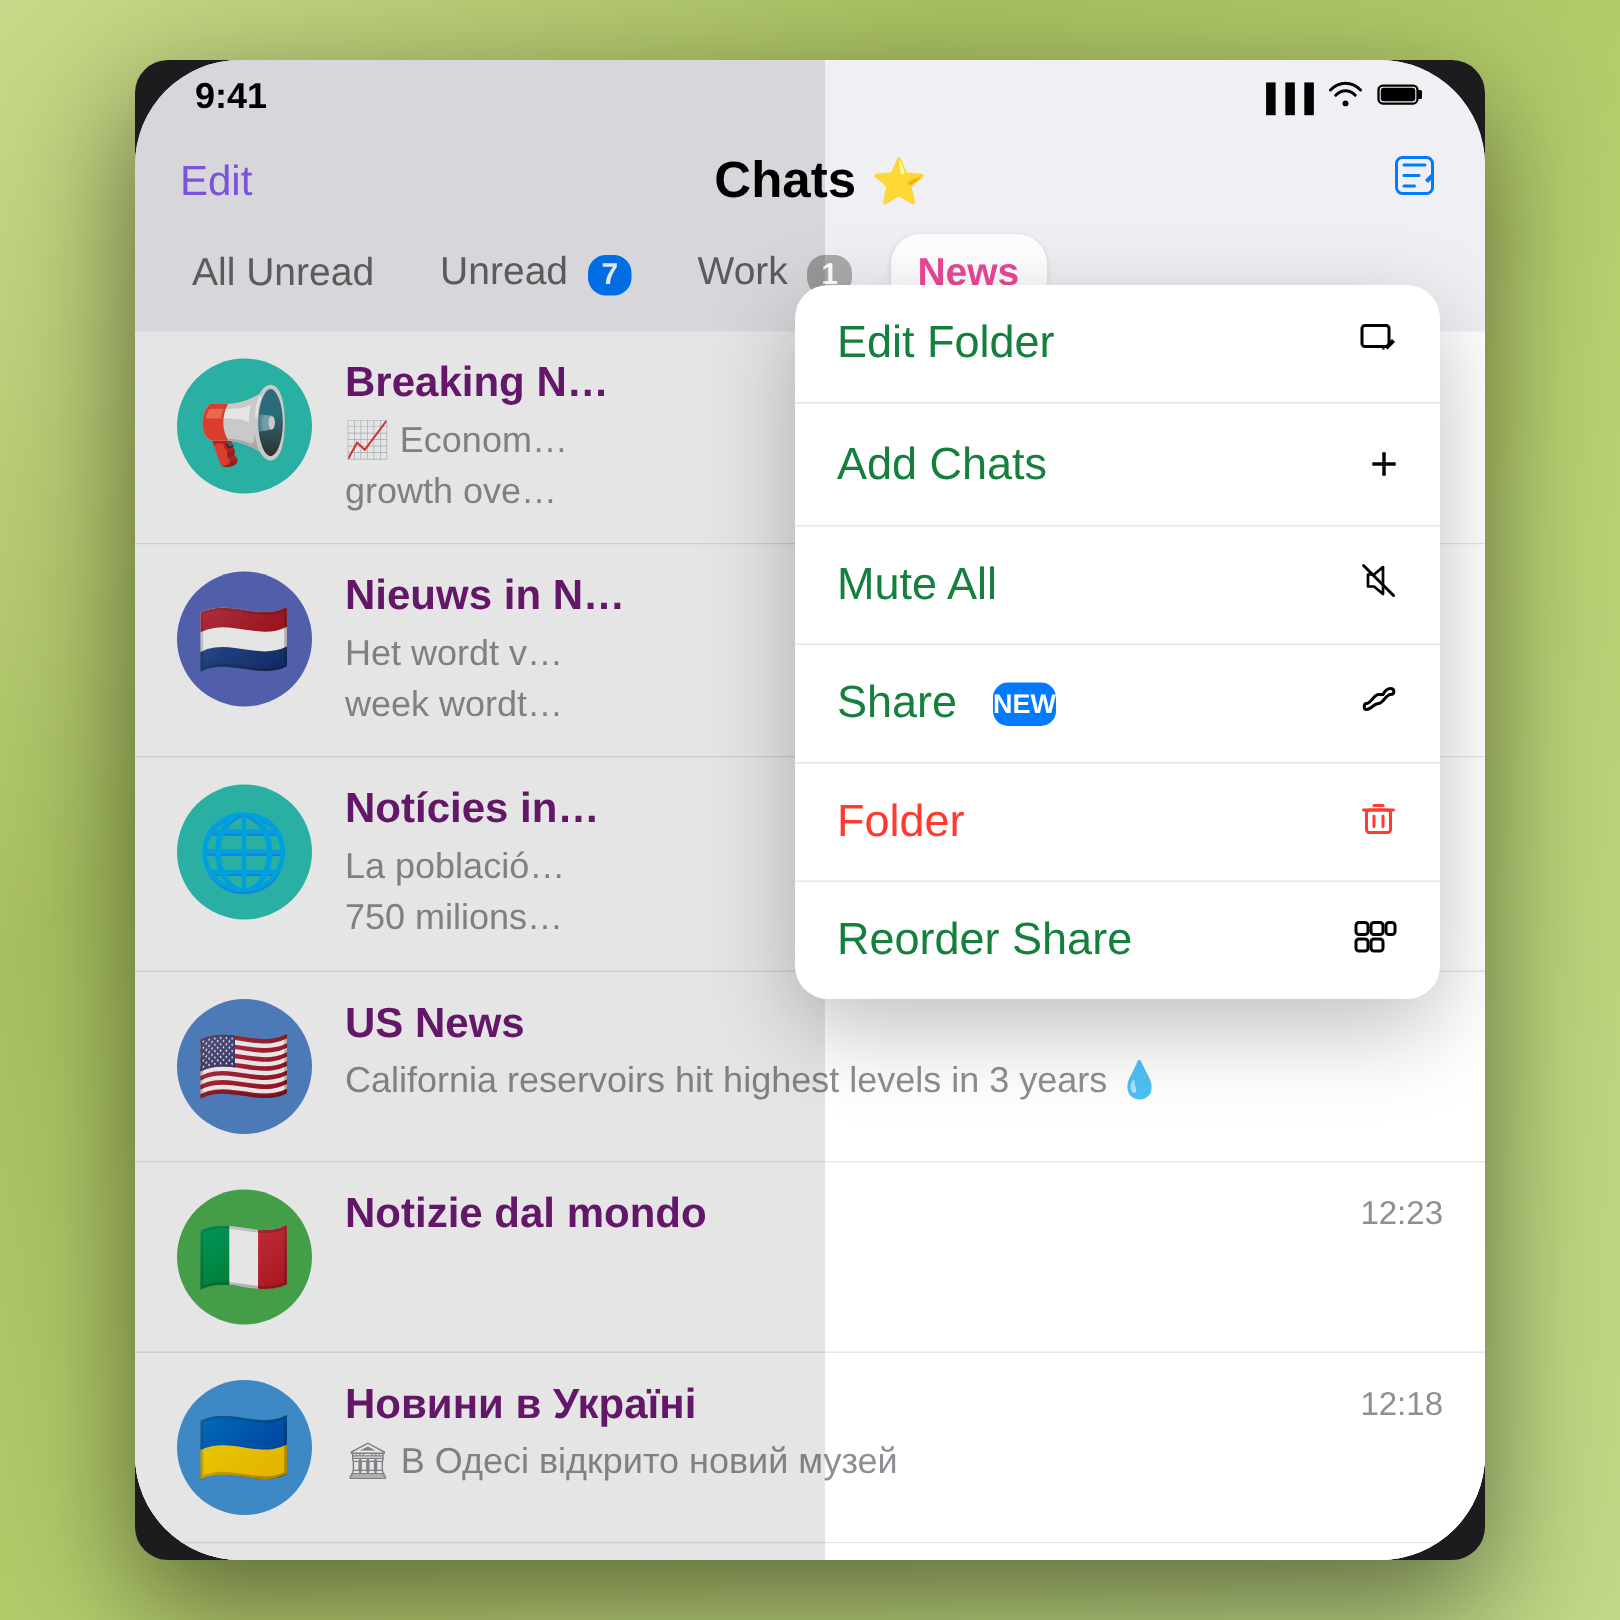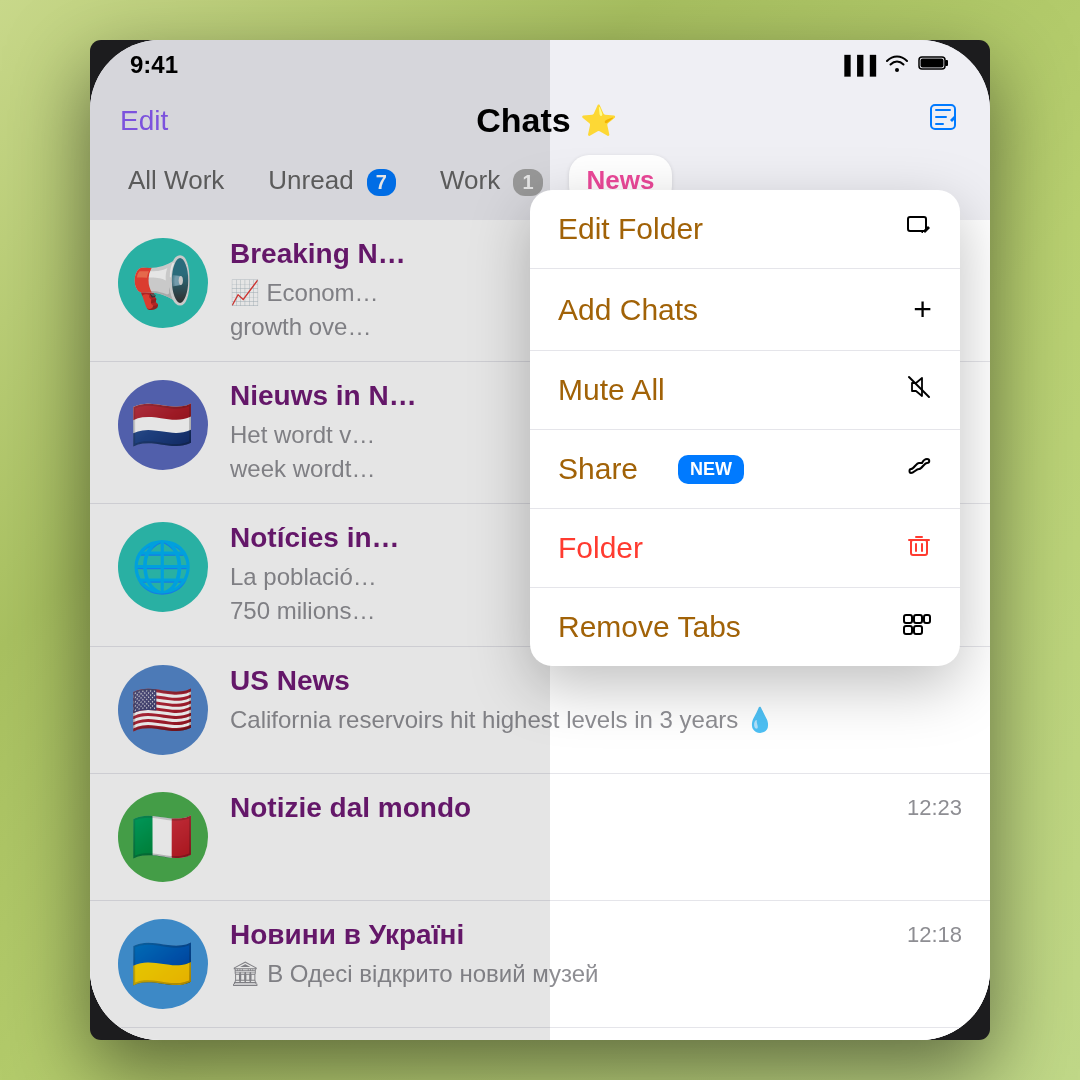--- a/index.html
+++ b/index.html
@@ -12,21 +12,21 @@
       background: linear-gradient(135deg, #c8d88a 0%, #a8c060 30%, #b8d070 60%, #c0d888 100%);
       display: flex;
       align-items: center;
       justify-content: center;
     }
 
     .phone-frame {
       width: 900px;
       height: 1000px;
       background: #1c1c1e;
-      border-radius: 11px;
+      border-radius: 22px;
       overflow: hidden;
       position: relative;
       box-shadow: 0 30px 80px rgba(0,0,0,0.5);
     }
 
     .phone-screen {
       width: 100%;
       height: 100%;
       background: #efeff4;
       border-radius: 70px;
@@ -239,26 +239,26 @@
       cursor: pointer;
     }
 
     .menu-item:last-child {
       border-bottom: none;
     }
 
     .menu-item-left {
       display: flex;
       align-items: center;
-      gap: 30px;
+      gap: 14px;
     }
 
     .menu-label {
       font-size: 30px;
-      color: #a16207;
+      color: #15803d;
       font-weight: 400;
     }
 
     .menu-label.red {
       color: #ff3b30;
     }
 
     .menu-icon {
       font-size: 26px;
       color: #000;
@@ -266,21 +266,21 @@
 
     .menu-icon.red {
       color: #ff3b30;
     }
 
     .new-badge {
       background: #007aff;
       color: white;
       font-size: 18px;
       font-weight: 600;
-      padding: 4px 12px;
+      padding: 4px 0;
       border-radius: 10px;
       margin-left: 10px;
     }
 
     
     .dim-overlay {
       position: absolute;
       top: 0;
       left: 0;
       width: 460px;
@@ -332,21 +332,21 @@
         <svg width="34" height="34" viewBox="0 0 34 34" fill="none">
           <rect x="5" y="5" width="24" height="24" rx="4" stroke="#007aff" stroke-width="2" fill="none"></rect>
           <path d="M10 10 L24 10 M10 17 L20 17 M10 24 L17 24" stroke="#007aff" stroke-width="2" stroke-linecap="round"></path>
           <path d="M24 20 L28 16 L30 18 L26 22 Z" fill="#007aff"></path>
         </svg>
       </span>
     </div>
 
     <div class="tabs-bar">
       <div class="tab">
-        <span>All Work</span>
+        <span>All Unread</span>
       </div>
       <div class="tab">
         <span>Unread</span>
         <span class="tab-badge">7</span>
       </div>
       <div class="tab">
         <span>Work</span>
         <span class="tab-badge gray">1</span>
       </div>
       <div class="tab active">
@@ -477,21 +477,21 @@
               <rect x="5" y="8" width="16" height="15" rx="2" stroke="#ff3b30" stroke-width="2" fill="none"></rect>
               <path d="M3 8 L23 8" stroke="#ff3b30" stroke-width="2" stroke-linecap="round"></path>
               <path d="M10 5 L16 5" stroke="#ff3b30" stroke-width="2" stroke-linecap="round"></path>
               <line x1="10" y1="12" x2="10" y2="19" stroke="#ff3b30" stroke-width="2" stroke-linecap="round"></line>
               <line x1="16" y1="12" x2="16" y2="19" stroke="#ff3b30" stroke-width="2" stroke-linecap="round"></line>
             </svg>
           </span>
         </div>
 
         <div class="menu-item">
-          <span class="menu-label">Remove Tabs</span>
+          <span class="menu-label">Reorder Share</span>
           <span class="menu-icon">
             <svg width="30" height="26" viewBox="0 0 30 26" fill="none">
               <rect x="2" y="4" width="8" height="8" rx="2" stroke="#000" stroke-width="2" fill="none"></rect>
               <rect x="12" y="4" width="8" height="8" rx="2" stroke="#000" stroke-width="2" fill="none"></rect>
               <rect x="22" y="4" width="6" height="8" rx="2" stroke="#000" stroke-width="2" fill="none"></rect>
               <rect x="2" y="15" width="8" height="8" rx="2" stroke="#000" stroke-width="2" fill="none"></rect>
               <rect x="12" y="15" width="8" height="8" rx="2" stroke="#000" stroke-width="2" fill="none"></rect>
             </svg>
           </span>
         </div>

